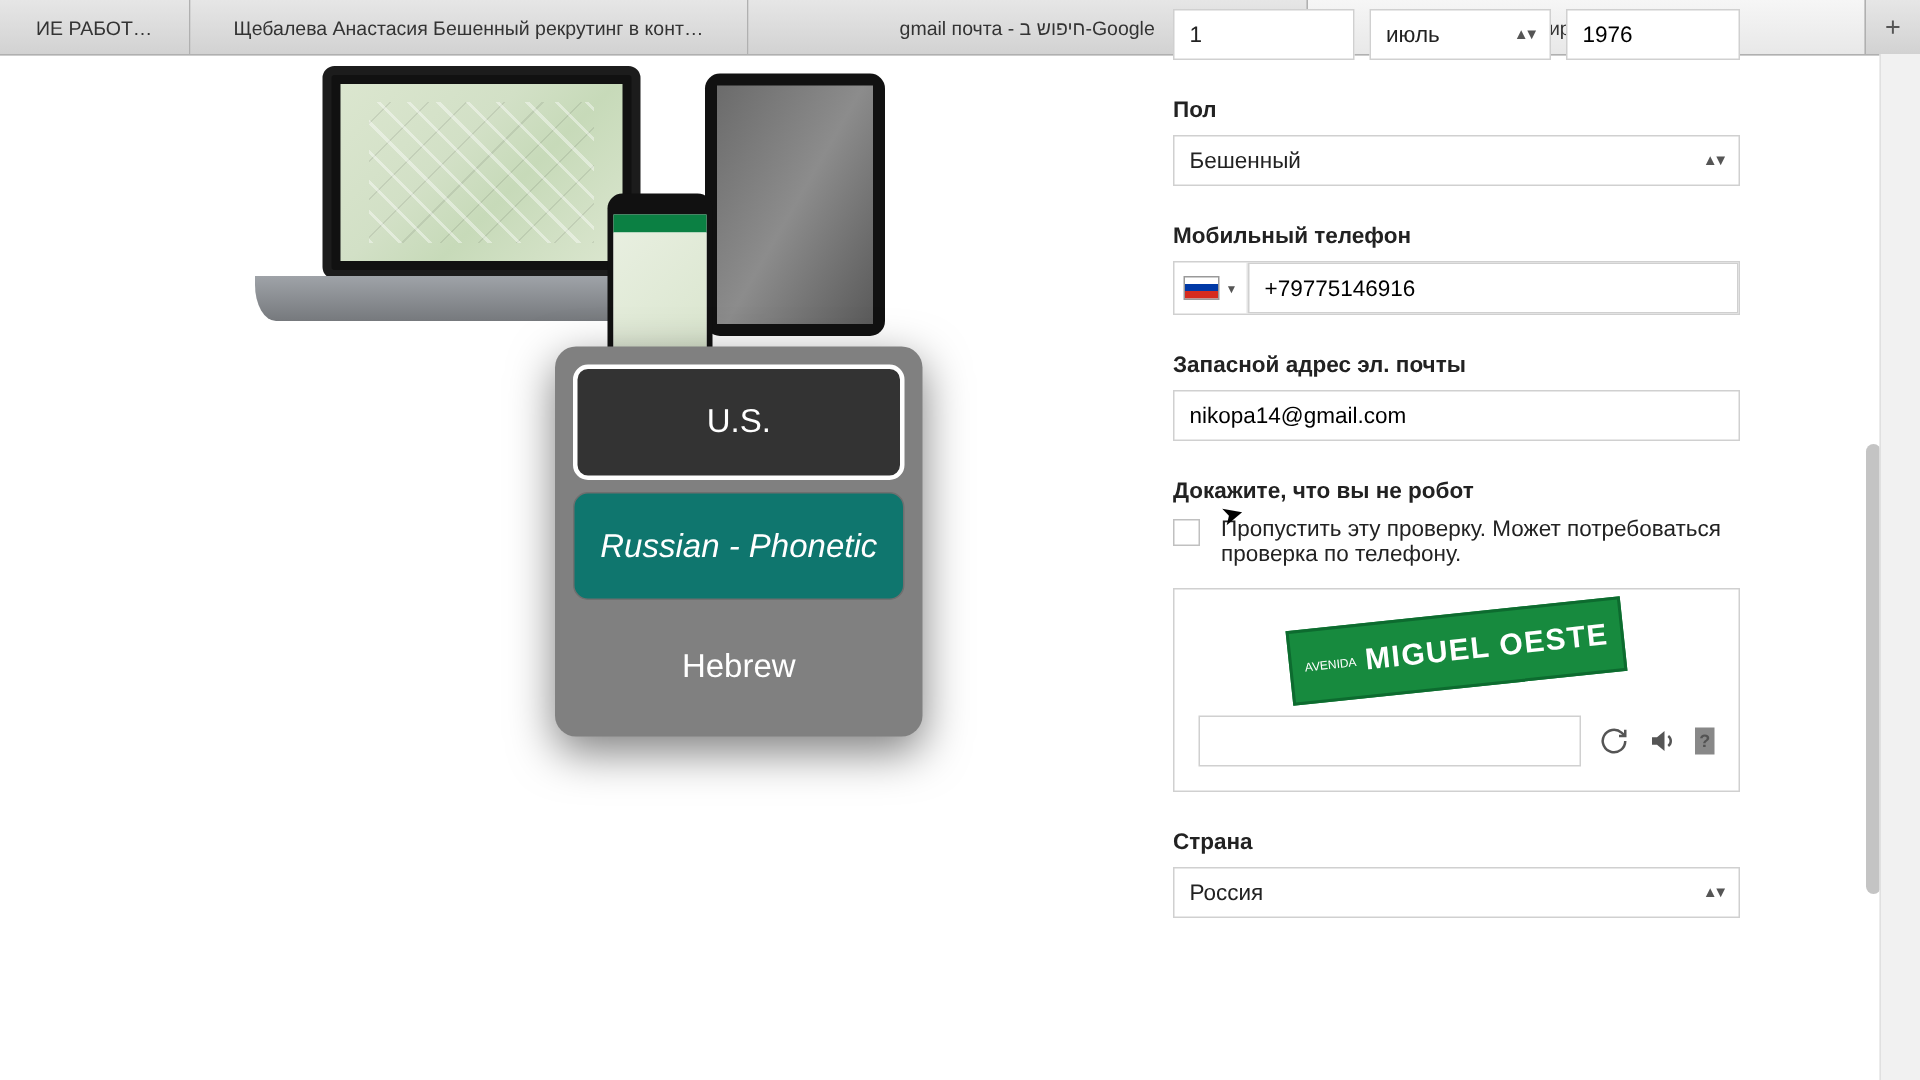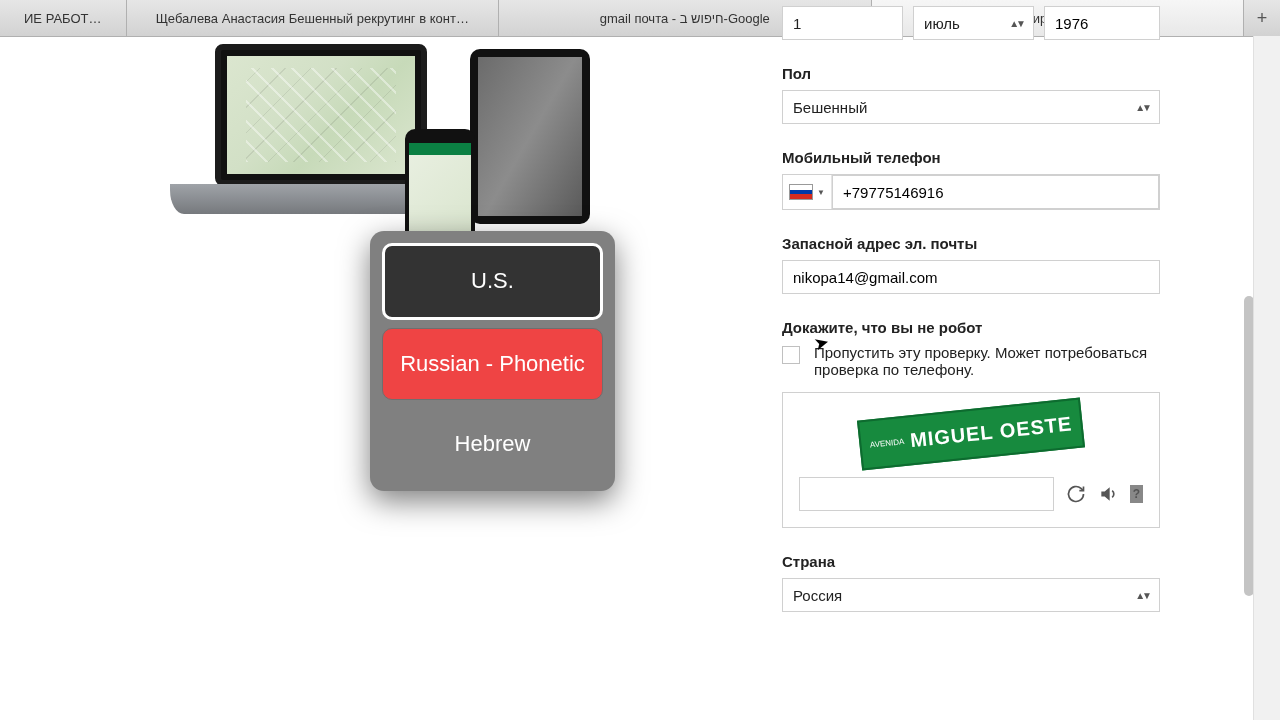--- a/index.html
+++ b/index.html
@@ -25,21 +25,21 @@
   .tablet{position:absolute;right:0;top:5px;width:120px;height:175px;background:#111;border-radius:10px;padding:8px;box-sizing:border-box;}
   .tab-scr{width:100%;height:100%;background:linear-gradient(120deg,#6b6b6b 0%,#8c8c8c 50%,#5a5a5a 100%);}
   .phone{position:absolute;left:215px;top:85px;width:70px;height:140px;background:#111;border-radius:10px;padding:14px 4px 16px;box-sizing:border-box;}
   .ph-scr{width:100%;height:100%;background:#fff;position:relative;}
   .ph-bar{position:absolute;top:0;left:0;right:0;height:12px;background:#0b8043;}
   .ph-map{position:absolute;top:12px;left:0;right:0;bottom:0;background:linear-gradient(135deg,#e8efe0 0,#d8e4cc 100%);}
   
   .kb-popover{position:absolute;top:195px;left:370px;width:245px;height:260px;background:#808080;border-radius:14px;box-shadow:0 10px 30px rgba(0,0,0,.5);padding:12px;box-sizing:border-box;display:flex;flex-direction:column;gap:8px;}
   .kb-item{flex:1;border-radius:10px;display:flex;align-items:center;justify-content:center;font-size:22px;color:#fff;}
   .kb-item.selected{background:#333;border:3px solid #fff;}
-  .kb-item.normal{background:#ef4444;border:1px solid #6f6f6f;}
+  .kb-item.normal{background:#0f766e;border:1px solid #6f6f6f;font-style:italic;}
   .kb-item.plain{background:transparent;}
   
   .form{position:absolute;top:0;left:22px;right:30px;font-size:15px;color:#222;}
   .row{margin-top:25px;}
   .label{font-weight:bold;margin-bottom:8px;font-size:15px;}
   .bday{display:flex;gap:10px;margin-top:-30px;}
   .short{width:60px;}
   .med{width:150px;}
   input[type=text],.select{width:100%;height:34px;border:1px solid #d0d0d0;padding:0 10px;font-size:15px;box-sizing:border-box;background:#fff;}
   .select{position:relative;display:flex;align-items:center;justify-content:space-between;}

